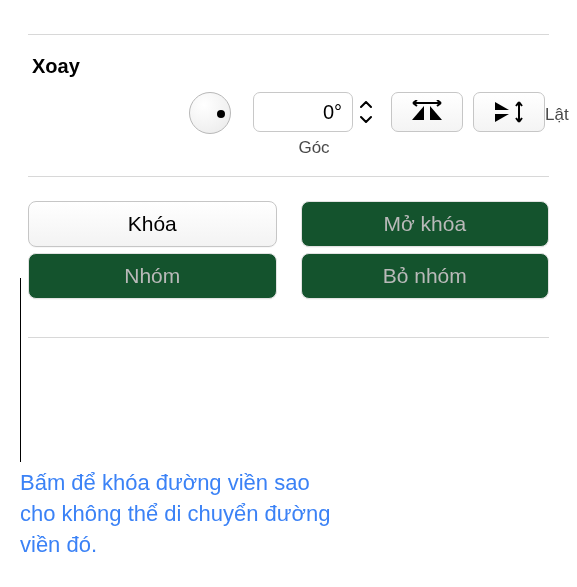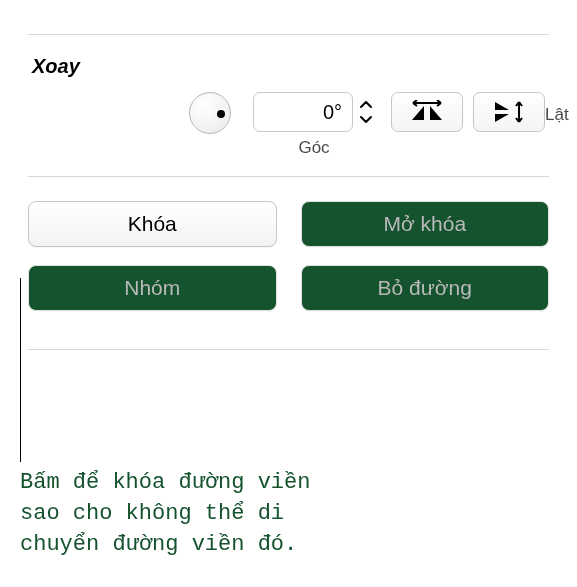--- a/index.html
+++ b/index.html
@@ -24,21 +24,20 @@
     .section-rotate {
       padding-top: 20px;
       padding-bottom: 18px;
     }
     .section-title {
       font-size: 20px;
       font-weight: 600;
       color: #000;
       margin-bottom: 14px;
       padding-left: 4px;
-      font-style: italic;
     }
     .rotate-row {
       display: flex;
       align-items: flex-start;
       justify-content: flex-end;
       gap: 12px;
       padding-right: 2px;
     }
     .dial-wrap {
       display: flex;
@@ -125,21 +124,21 @@
       align-items: center;
       justify-content: center;
       cursor: pointer;
     }
     .section-lock {
       padding: 24px 0 22px 0;
     }
     .btn-row {
       display: flex;
       gap: 24px;
-      margin-bottom: 18px;
+      margin-bottom: 6px;
     }
     .btn-row:last-child { margin-bottom: 16px; }
     .action-btn {
       flex: 1;
       height: 46px;
       border: 1px solid #c6c6c6;
       border-radius: 8px;
       background: linear-gradient(#ffffff, #f3f3f3);
       font-size: 21px;
       color: #000;
@@ -162,23 +161,22 @@
       width: 1px;
       height: 184px;
       background: #000;
     }
     .callout-text {
       position: absolute;
       left: 20px;
       top: 468px;
       font-size: 22px;
       line-height: 1.4;
-      color: #14532d;
+      color: #3b82f6;
       max-width: 330px;
-      font-family: Liberation Mono, monospace;
     }
   </style>
 </head>
 <body>
 
 <div class="panel">
   <div class="divider divider-top"></div>
 
   <div class="section-rotate">
     <div class="section-title">Xoay</div>
@@ -239,21 +237,21 @@
 
   <div class="divider"></div>
 
   <div class="section-lock">
     <div class="btn-row">
       <div class="action-btn">Khóa</div>
       <div class="action-btn disabled">Mở khóa</div>
     </div>
     <div class="btn-row">
       <div class="action-btn disabled">Nhóm</div>
-      <div class="action-btn disabled">Bỏ đường</div>
+      <div class="action-btn disabled">Bỏ nhóm</div>
     </div>
   </div>
 
   <div class="divider"></div>
 </div>
 
 <div class="callout-line"></div>
 <div class="callout-text">Bấm để khóa đường viền sao cho không thể di chuyển đường viền đó.</div>
 
 </body></html>

